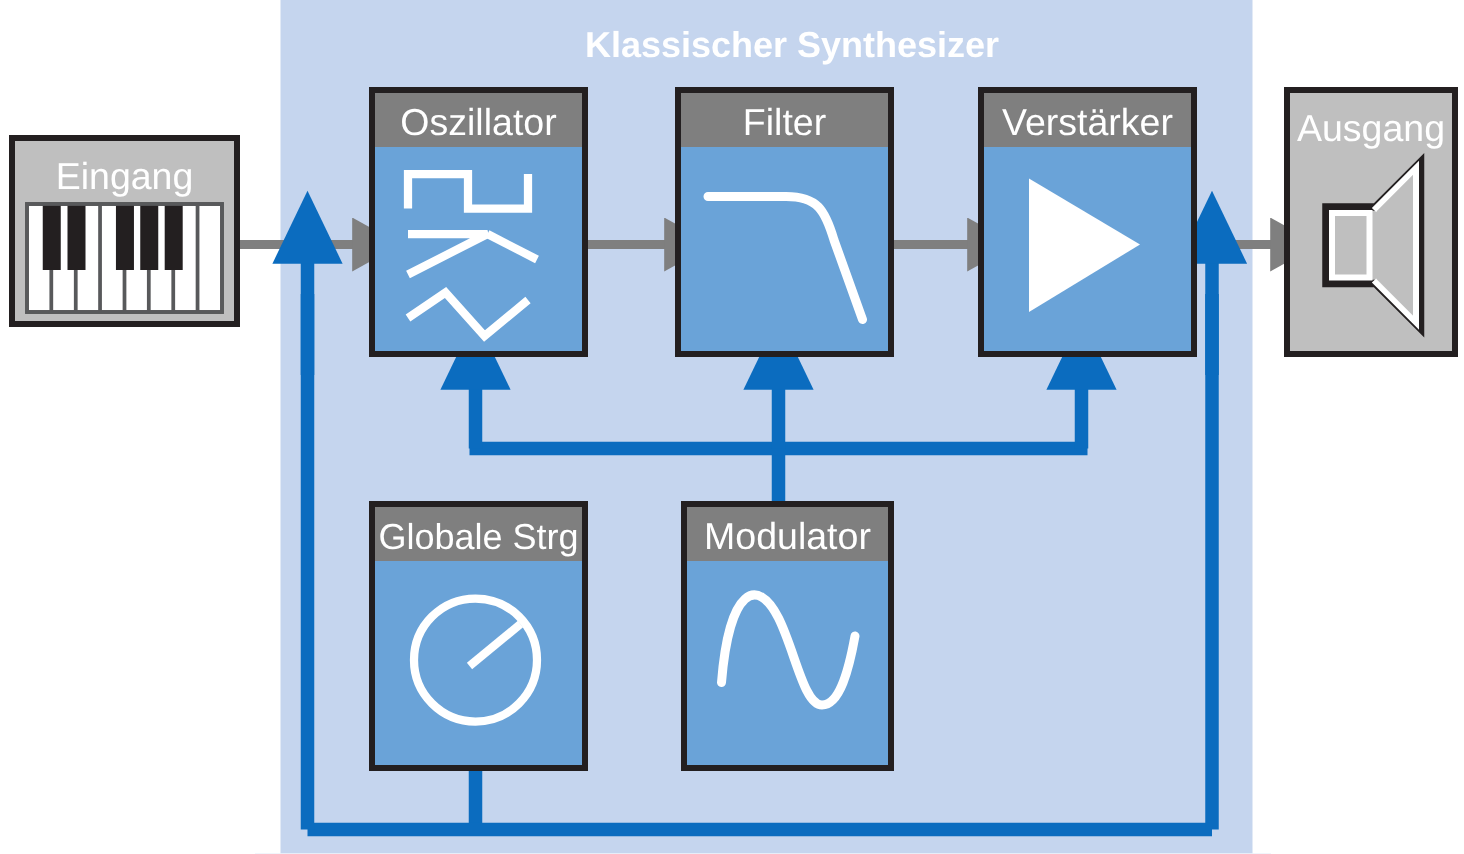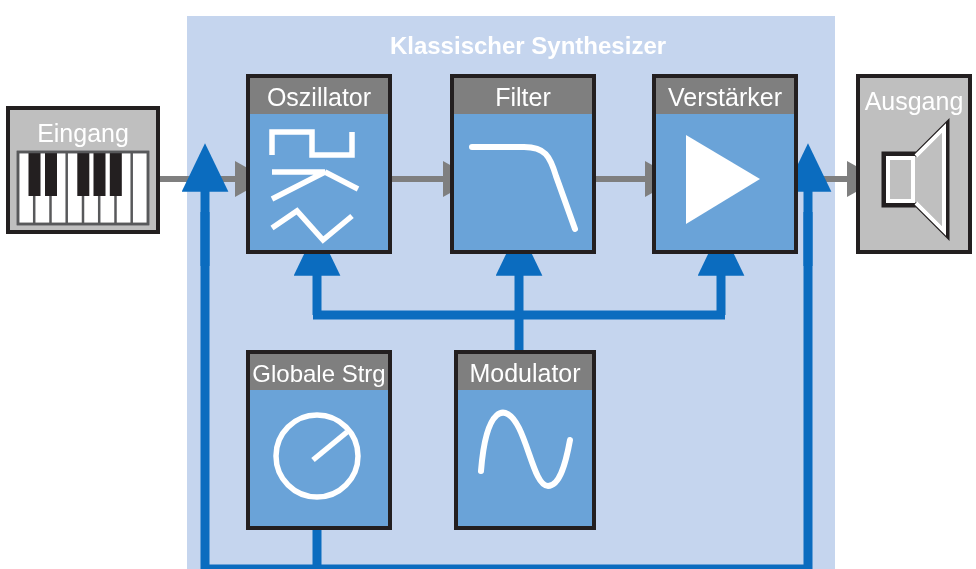--- a/index.html
+++ b/index.html
@@ -1,18 +1,18 @@
 <!DOCTYPE html>
 <html><head>
 <meta charset="utf-8">
 <style>
   html,body{margin:0;padding:0;background:#ffffff;}
   body{width:976px;height:569px;overflow:hidden;
        font-family:"Liberation Sans","DejaVu Sans",sans-serif;}
-  #stage{position:relative;width:976px;height:416px;margin-top:16px;}
+  #stage{position:relative;width:976px;height:416px;}
   #stage svg{position:absolute;left:0;top:0;}
 </style>
 </head>
 <body>
 
 <div id="stage">
 
 <svg width="976" height="569" viewBox="0 0 976 569">
 
   <defs>

